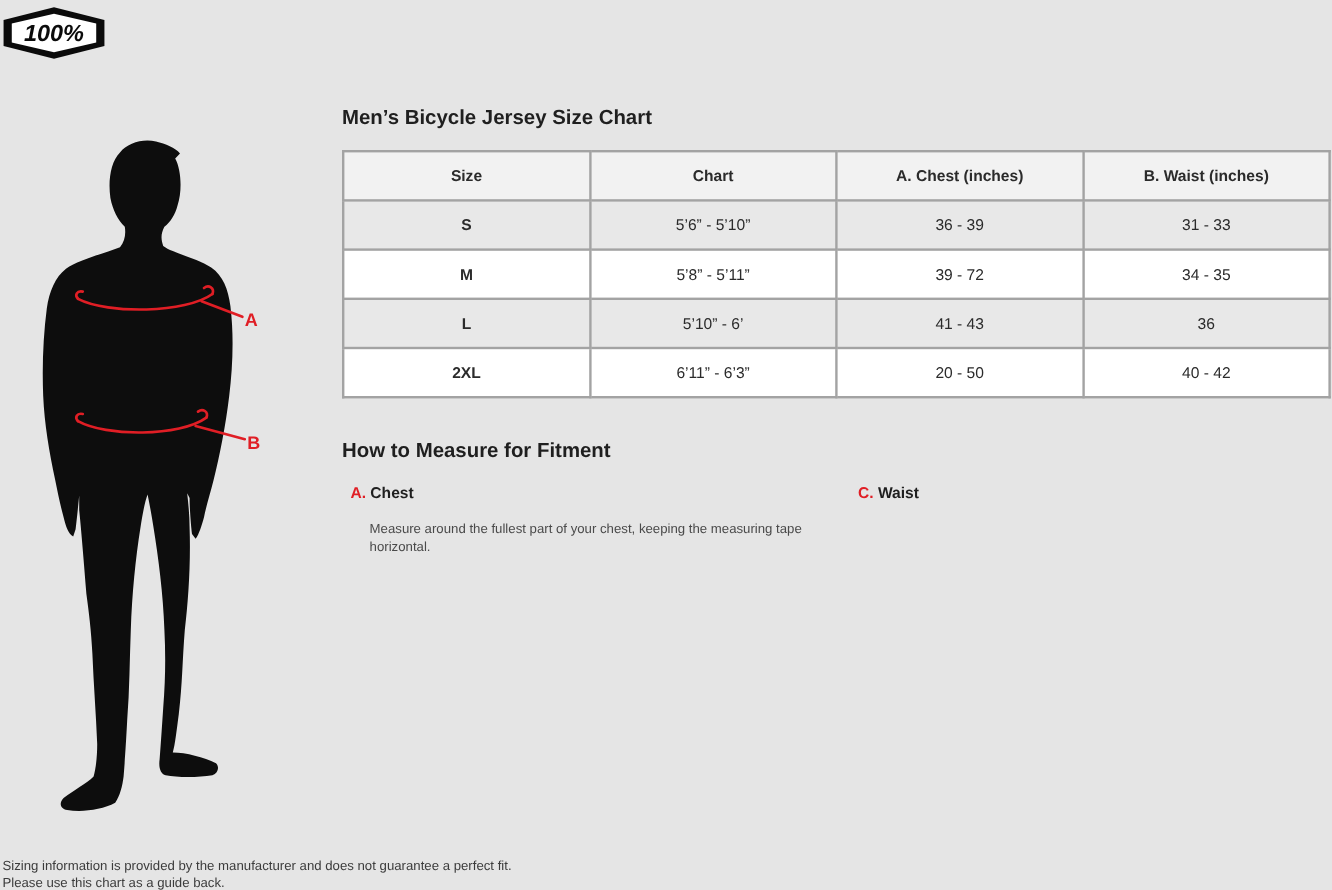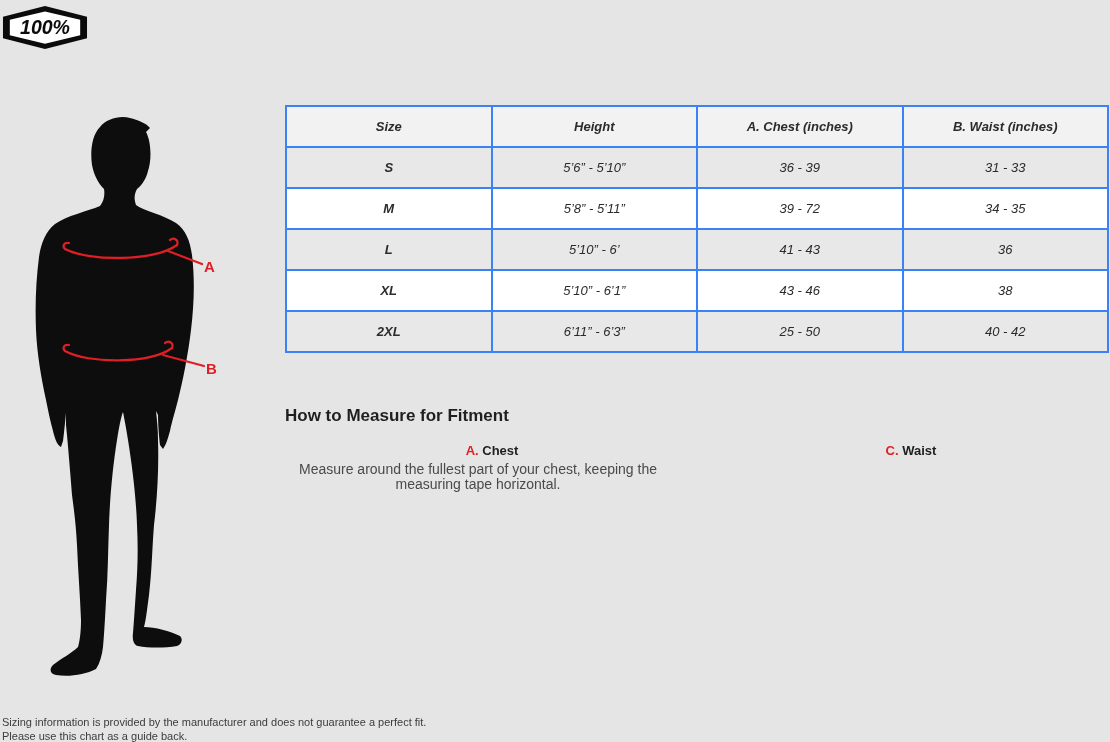--- a/index.html
+++ b/index.html
@@ -51,55 +51,53 @@
 
   table.size-chart {
     margin-top: 17px;
     width: 824px;
     border-collapse: collapse;
     table-layout: fixed;
     font-size: 13px;
     color: #2b2b2b;
   }
   .size-chart th, .size-chart td {
-    border: 2px solid #3b82f6;
+    border: 2px solid #a3a3a3;
     height: 41px;
     text-align: center;
     vertical-align: middle;
     padding: 0;
-    font-style: italic;
   }
   .size-chart thead th {
     background: #f2f2f2;
     font-weight: 700;
   }
   .size-chart tbody tr:nth-child(odd)  { background: #e8e8e8; }
   .size-chart tbody tr:nth-child(even) { background: #ffffff; }
   .size-chart td.col-size { font-weight: 700; }
 
-  .measure-title { margin-top: 53px; }
+  .measure-title { margin-top: 34px; }
 
   .measure-cols {
     display: flex;
     margin-top: 17px;
     padding-left: 7px;
-    text-align: center;
   }
   .measure-item.left  { width: 400px; margin-right: 23px; }
   .measure-item.right { width: 392px; }
   .measure-item h3 {
     margin: 0 0 4px 0;
     font-size: 13px;
     font-weight: 700;
     color: #1f1f1f;
   }
   .measure-key { color: #e01e25; }
   .measure-item p {
-    margin: 0;
-    font-size: 14px;
+    margin: 16px;
+    font-size: 11px;
     line-height: 15px;
     color: #4a4a4a;
   }
   .measure-item.left p { width: 372px; }
 
   
   .footer {
     position: absolute;
     left: 2px;
     top: 715px;
@@ -187,26 +185,27 @@
       <path d="M 152,233 C 154,228 149,225 145,228"></path>
       <path d="M 143,240 L 184,251"></path>
     </g>
 
     <text x="184" y="157" font-family="Liberation Sans, sans-serif" font-size="15" font-weight="bold" fill="#e01e25">A</text>
     <text x="186" y="259" font-family="Liberation Sans, sans-serif" font-size="15" font-weight="bold" fill="#e01e25">B</text>
   </svg>
 
   <div class="main">
 
+    <h1 class="section-title">Men’s Bicycle Jersey Size Chart</h1>
 
     <table class="size-chart">
       <thead>
         <tr>
           <th>Size</th>
-          <th>Height</th>
+          <th>Chart</th>
           <th>A. Chest (inches)</th>
           <th>B. Waist (inches)</th>
         </tr>
       </thead>
       <tbody>
         <tr>
           <td class="col-size">S</td>
           <td>5’6” - 5’10”</td>
           <td>36 - 39</td>
           <td>31 - 33</td>
@@ -217,29 +216,23 @@
           <td>39 - 72</td>
           <td>34 - 35</td>
         </tr>
         <tr>
           <td class="col-size">L</td>
           <td>5’10” - 6’</td>
           <td>41 - 43</td>
           <td>36</td>
         </tr>
         <tr>
-          <td class="col-size">XL</td>
-          <td>5’10” - 6’1”</td>
-          <td>43 - 46</td>
-          <td>38</td>
-        </tr>
-        <tr>
           <td class="col-size">2XL</td>
           <td>6’11” - 6’3”</td>
-          <td>25 - 50</td>
+          <td>20 - 50</td>
           <td>40 - 42</td>
         </tr>
       </tbody>
     </table>
 
     <h2 class="section-title measure-title">How to Measure for Fitment</h2>
 
     <div class="measure-cols">
       <div class="measure-item left">
         <h3><span class="measure-key">A.</span> <span>Chest</span></h3>

